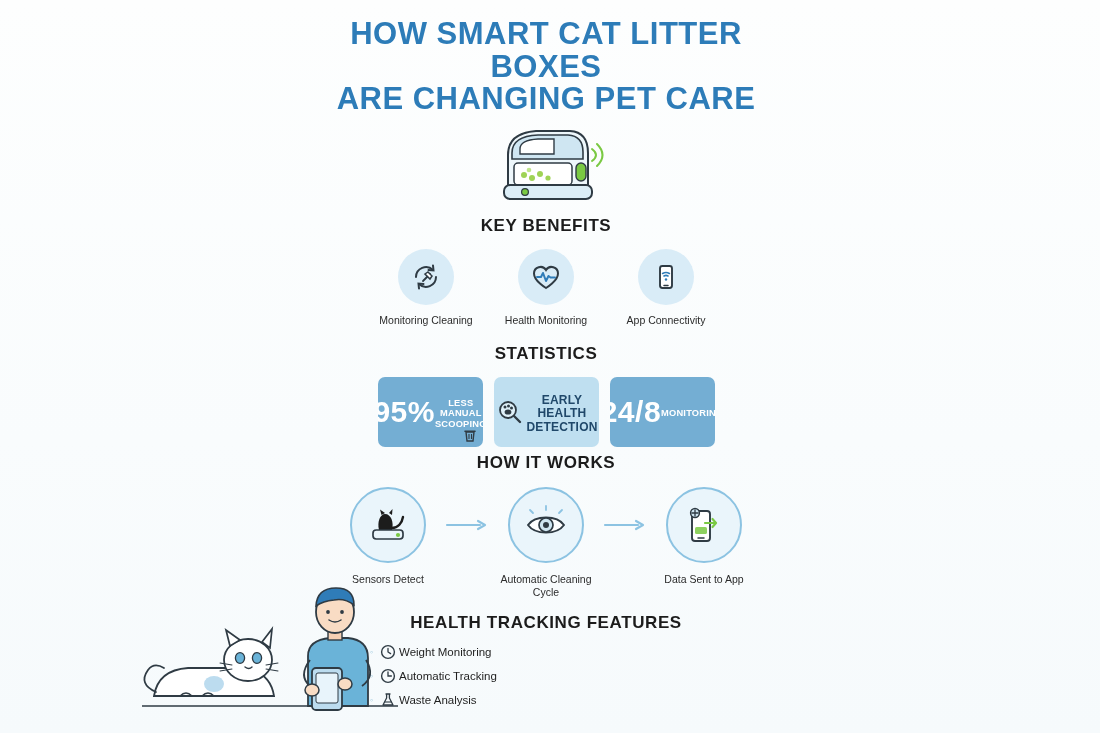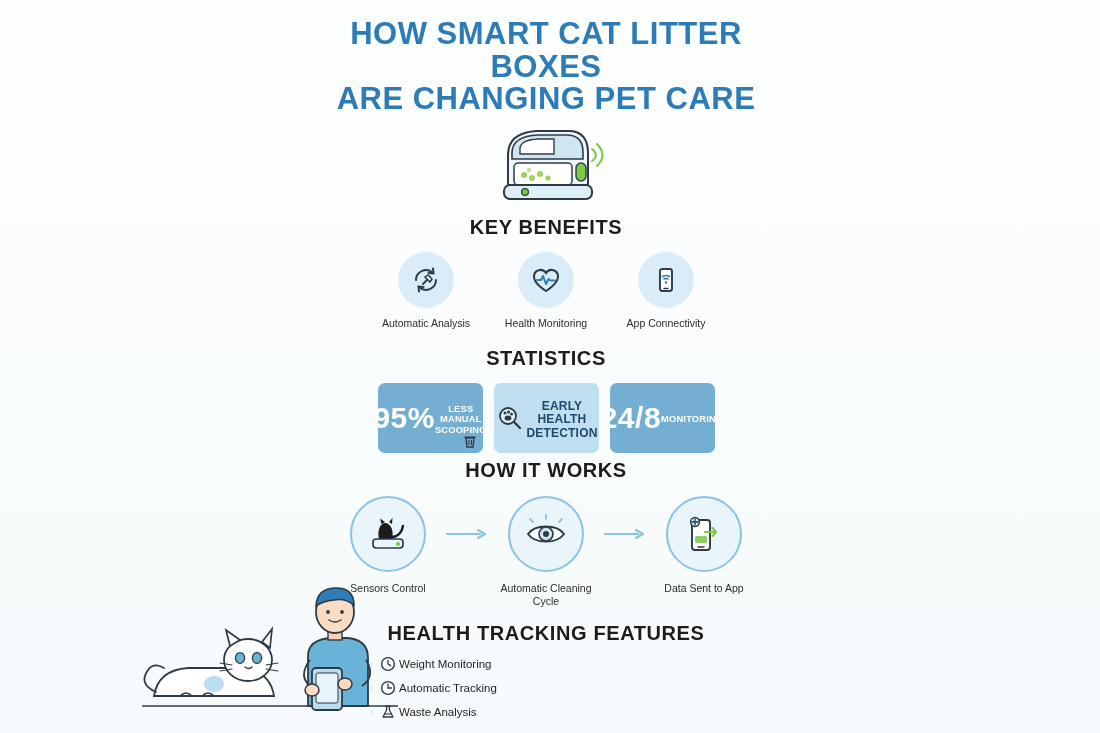--- a/index.html
+++ b/index.html
@@ -54,21 +54,21 @@
     display: flex;
     align-items: center;
     justify-content: center;
     margin-top: 2px;
   }
 
   
   .section-title {
     text-align: center;
     font-weight: bold;
-    font-size: 20px;
+    font-size: 17px;
     color: #1c1c1c;
     letter-spacing: 0.6px;
     margin-top: 6px;
   }
 
   
   .benefits {
     display: flex;
     justify-content: center;
     gap: 16px;
@@ -269,21 +269,21 @@
         <div class="bcircle">
           <svg width="32" height="32" viewBox="0 0 32 32">
             <path d="M6 16a10 10 0 0 1 17-7" fill="none" stroke="#2f3b44" stroke-width="2" stroke-linecap="round"></path>
             <path d="M23 4.5 L23.5 9.5 L18.5 9" fill="none" stroke="#2f3b44" stroke-width="2" stroke-linecap="round"></path>
             <path d="M26 16a10 10 0 0 1-17 7" fill="none" stroke="#2f3b44" stroke-width="2" stroke-linecap="round"></path>
             <path d="M9 27.5 L8.5 22.5 L13.5 23" fill="none" stroke="#2f3b44" stroke-width="2" stroke-linecap="round"></path>
             <path d="M13 20 L20 13" stroke="#2f3b44" stroke-width="1.8" stroke-linecap="round"></path>
             <path d="M18 11 l4 4 -2 3 -5 -5 z" fill="#ffffff" stroke="#2f3b44" stroke-width="1.5"></path>
           </svg>
         </div>
-        <div class="blabel">Automatic Analysis</div>
+        <div class="blabel">Monitoring Cleaning</div>
       </div>
 
       <div class="benefit">
         <div class="bcircle">
           <svg width="32" height="32" viewBox="0 0 32 32">
             <path d="M16 27S4 20 4 12.5A6.5 6.5 0 0 1 16 9a6.5 6.5 0 0 1 12 3.5C28 20 16 27 16 27z" fill="none" stroke="#2f3b44" stroke-width="2"></path>
             <path d="M7 16h4l2-4 3 8 2.5-5 2 1.5h4.5" fill="none" stroke="#2f7cb8" stroke-width="2" stroke-linecap="round" stroke-linejoin="round"></path>
           </svg>
         </div>
         <div class="blabel">Health Monitoring</div>
@@ -349,21 +349,21 @@
 
             <path d="M14 26 C12 18 15 10 20 10 C26 10 29 18 27 26 Z" fill="#1c1c1c"></path>
             <path d="M16.5 11 L15 5.5 L20 9 Z" fill="#1c1c1c"></path>
             <path d="M24 9 L27.5 5 L27 11 Z" fill="#1c1c1c"></path>
             <path d="M27 24 C33 24 37 19 38 13" fill="none" stroke="#1c1c1c" stroke-width="2.4" stroke-linecap="round"></path>
 
             <rect x="8" y="26" width="30" height="9" rx="3.2" fill="#eaf5fb" stroke="#2f3b44" stroke-width="1.7"></rect>
             <circle cx="33" cy="31" r="2.1" fill="#7ac943"></circle>
           </svg>
         </div>
-        <div class="slabel">Sensors Control</div>
+        <div class="slabel">Sensors Detect</div>
       </div>
 
       <div class="arrow">
         <svg width="44" height="12" viewBox="0 0 44 12">
           <line x1="2" y1="6" x2="35" y2="6" stroke="#8cc3e2" stroke-width="2.2" stroke-linecap="round"></line>
           <path d="M33 2 L40 6 L33 10" fill="none" stroke="#8cc3e2" stroke-width="2.2" stroke-linecap="round" stroke-linejoin="round"></path>
         </svg>
       </div>
 
       <div class="step">

